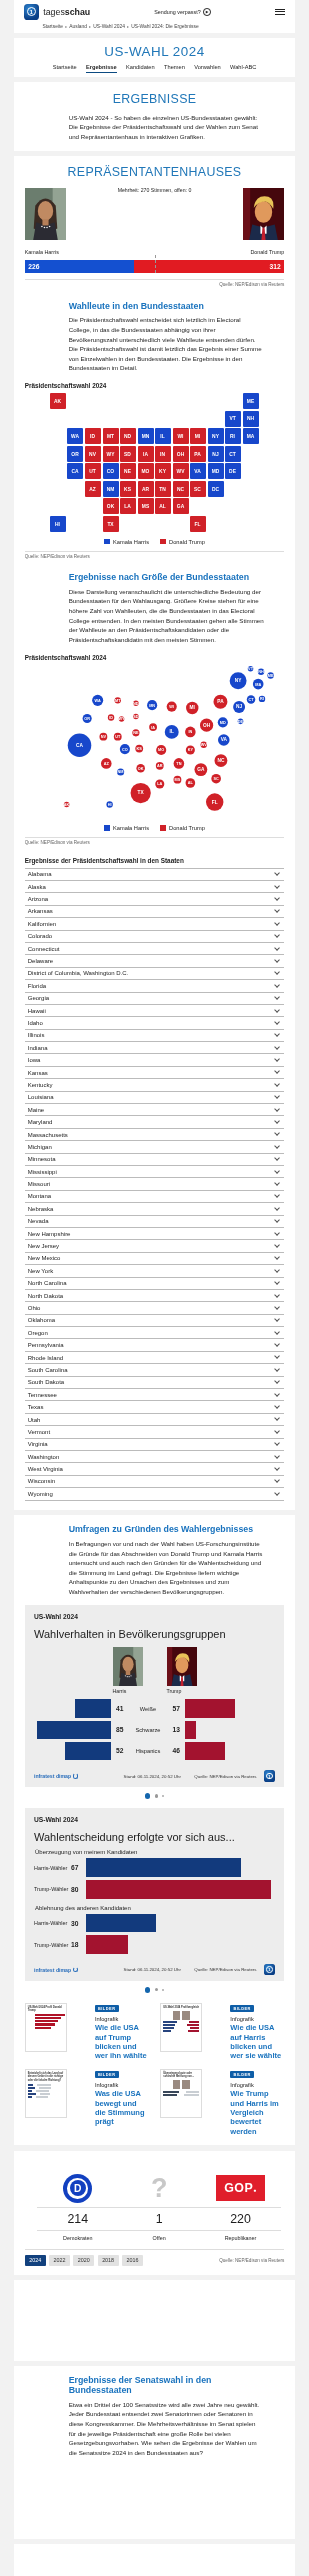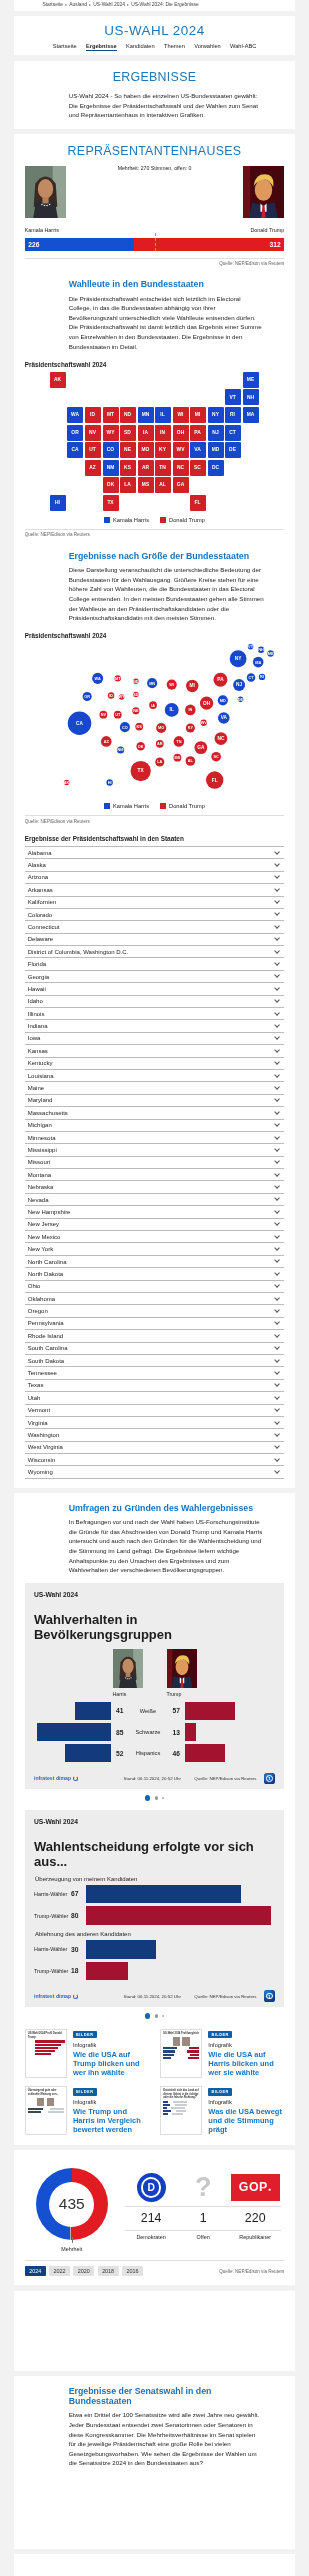--- a/index.html
+++ b/index.html
@@ -74,21 +74,21 @@
   .acc { border-bottom:0.5px solid #bbb; }
   .acc-row { display:flex; align-items:center; justify-content:space-between;
     border-top:0.5px solid #bbb; padding:2.6px 3.1px; height:12.4px; cursor:pointer; }
   .acc-row .lab { font-size:6px; color:#1d1d1d; }
   .chev { width:4.1px; height:4.1px; border-right:0.8px solid #555; border-bottom:0.8px solid #555;
     transform:rotate(45deg); margin-right:2.1px; margin-top:-2.1px; }
 
   
   .pollcard { background:#ededed; padding:8.2px 9.3px 5.2px 9.3px; margin-top:8.2px; }
   .pc-kicker { font-size:6.7px; font-weight:bold; }
-  .pc-title { font-size:13px; font-weight:700; color:#1d1d1d; margin-top:14px; }
+  .pc-title { font-size:11px; font-weight:400; color:#1d1d1d; margin-top:8px; }
   .pc-portraits { display:flex; justify-content:center; gap:24px; margin:7.2px 0 5.2px 0; }
   .pc-portrait { width:30px; text-align:left; }
   .pc-portrait .ph { width:30px; height:39px; overflow:hidden; background:#bbb; }
   .pc-portrait .nm { font-size:5.2px; margin-top:2.1px; }
   .demorow { display:grid; grid-template-columns:77px 17.5px 39px 17.5px 77px; align-items:center; margin-bottom:2.6px; }
   .demorow .bl { display:flex; justify-content:flex-end; }
   .demorow .bl i { height:18.5px; background:#123a7d; display:block; }
   .demorow .br i { height:18.5px; background:#a3132f; display:block; }
   .demorow .v { font-size:6.7px; font-weight:bold; text-align:center; }
   .demorow .l { font-size:5.7px; text-align:center; color:#1d1d1d; }
@@ -110,21 +110,21 @@
 
   .grouptitle { font-size:6px; color:#1d1d1d; margin:6.2px 0 3.1px 1px; }
   .reasonrow { display:grid; grid-template-columns:37px 15.5px 1fr; align-items:center; margin-bottom:3.1px; }
   .reasonrow .l { font-size:5.4px; }
   .reasonrow .v { font-size:6.7px; font-weight:bold; }
   .reasonrow i { height:18.5px; display:block; }
   .reasonrow i.H { background:#123a7d; } .reasonrow i.T { background:#a3132f; }
 
   
   .teasers { display:grid; grid-template-columns:1fr 1fr; gap:8.2px 11.3px; margin-top:9.3px; }
-  .teaser { display:flex; cursor:pointer; }
+  .teaser { display:flex; cursor:pointer;gap:22px; }
   .thumb { width:42px; height:49px; background:#fff; border:0.5px solid #ddd; flex:none;
     padding:2.1px; font-size:2.3px; color:#555; overflow:hidden; }
   .thumb .tt { font-size:2.6px; font-weight:bold; color:#333; margin-bottom:1.5px; line-height:1.3; }
   .tbar { height:2.1px; margin:1px 0 1px 7.2px; background:#b01227; }
   .tbar.navy { background:#39475a; }
   .tphotos { display:flex; gap:2.6px; justify-content:center; margin:1px 0 1.5px 0; }
   .tph { width:7.2px; height:8.8px; background:#9a8a80; }
   .tvr { display:flex; gap:1px; margin:1px 0; }
   .tvr i { height:2.1px; display:block; }
   .tvr .b { background:#27447e; } .tvr .r { background:#a3132f; } .tvr .g { background:#c9ced3; }
@@ -162,20 +162,37 @@
   .yearbtn { font-size:5.4px; padding:2.1px 4.6px; background:#e2e2e2; color:#333; border-radius:1px; cursor:pointer; }
   .yearbtn.active { background:#12417e; color:#fff; }
   .yearrow .src { margin-left:auto; font-size:4.6px; color:#666; } .spacer120 { height:62px; } .spacer140 { height:72px; }
 </style>
 </head>
 <body>
 
 <div class="page">
 
   <div class="gut">
+    <div class="topbar">
+      <div class="brand">
+        <span class="appicon">
+            <span class="ring">1</span>
+          </span>
+        <span class="brandtxt"><span>tages</span><b>schau</b></span>
+      </div>
+      <div class="watch">
+        <span>Sendung verpasst?</span>
+        <span class="playcirc">▶</span>
+      </div>
+      <div class="burger">
+          <i></i>
+          <i></i>
+          <i></i>
+        </div>
+    </div>
     <nav class="breadcrumb" id="breadcrumb"><span class="crumb">Startseite</span><span class="sep">▸</span><span class="crumb">Ausland</span><span class="sep">▸</span><span class="crumb">US-Wahl 2024</span><span class="sep">▸</span><span class="crumb">US-Wahl 2024: Die Ergebnisse</span></nav>
   </div>
 
   <div class="gap"></div>
 
   <div class="gut hero">
     <h1>US-WAHL 2024</h1>
     <div class="tabs" id="tabs">
         <span class="tab">Startseite</span>
         <span class="tab active">Ergebnisse</span>
@@ -818,78 +835,69 @@
             </div>
             <div class="tvr">
               <i class="b" style="width: 8.2px;"></i>
               <i class="r" style="width: 11.3px; margin-left: auto;"></i>
             </div>
           </div>
           <div class="tmeta"><span class="badge">BILDER</span><div class="kicker">Infografik</div><div class="tztitle">Wie die USA auf Harris blicken und wer sie wählte</div></div>
         </div>
         <div class="teaser">
           <div class="thumb">
+            <div class="tt">Entwickelt sich das Land auf diesem Gebiet in die richtige oder die falsche Richtung?</div>
+            <div class="tvr">
+              <i class="b" style="width: 5.2px;"></i>
+              <i class="g" style="width: 14.4px; margin-left: 3.1px;"></i>
+            </div>
+            <div class="tvr">
+              <i class="b" style="width: 7.2px;"></i>
+              <i class="g" style="width: 12.4px; margin-left: 3.1px;"></i>
+            </div>
+            <div class="tvr">
+              <i class="b" style="width: 4.1px;"></i>
+              <i class="g" style="width: 13.4px; margin-left: 3.1px;"></i>
+            </div>
+            <div class="tvr">
+              <i class="b" style="width: 8.2px;"></i>
+              <i class="g" style="width: 10.3px; margin-left: 3.1px;"></i>
+            </div>
+            <div class="tvr">
+              <i class="b" style="width: 4.6px;"></i>
+              <i class="g" style="width: 11.3px; margin-left: 3.1px;"></i>
+            </div>
+          </div>
+          <div class="tmeta"><span class="badge">BILDER</span><div class="kicker">Infografik</div><div class="tztitle">Was die USA bewegt und die Stimmung prägt</div></div>
+        </div>
+        <div class="teaser">
+          <div class="thumb">
             <div class="tt">Überwiegend gute oder schlechte Meinung von...</div>
             <div class="tphotos">
               <div class="tph"></div>
               <div class="tph"></div>
             </div>
             <div class="tvr">
               <i class="navy tbar" style="width: 15.5px; margin: 0px;"></i>
               <i class="g" style="width: 13.4px; margin-left: auto;"></i>
             </div>
             <div class="tvr">
               <i class="navy tbar" style="width: 13.4px; margin: 0px;"></i>
               <i class="g" style="width: 15.5px; margin-left: auto;"></i>
             </div>
           </div>
           <div class="tmeta"><span class="badge">BILDER</span><div class="kicker">Infografik</div><div class="tztitle">Wie Trump und Harris im Vergleich bewertet werden</div></div>
         </div>
-        <div class="teaser">
-          <div class="thumb">
-            <div class="tt">Entwickelt sich das Land auf diesem Gebiet in die richtige oder die falsche Richtung?</div>
-            <div class="tvr">
-              <i class="b" style="width: 5.2px;"></i>
-              <i class="g" style="width: 14.4px; margin-left: 3.1px;"></i>
-            </div>
-            <div class="tvr">
-              <i class="b" style="width: 7.2px;"></i>
-              <i class="g" style="width: 12.4px; margin-left: 3.1px;"></i>
-            </div>
-            <div class="tvr">
-              <i class="b" style="width: 4.1px;"></i>
-              <i class="g" style="width: 13.4px; margin-left: 3.1px;"></i>
-            </div>
-            <div class="tvr">
-              <i class="b" style="width: 8.2px;"></i>
-              <i class="g" style="width: 10.3px; margin-left: 3.1px;"></i>
-            </div>
-            <div class="tvr">
-              <i class="b" style="width: 4.6px;"></i>
-              <i class="g" style="width: 11.3px; margin-left: 3.1px;"></i>
-            </div>
-          </div>
-          <div class="tmeta"><span class="badge">BILDER</span><div class="kicker">Infografik</div><div class="tztitle">Was die USA bewegt und die Stimmung prägt</div></div>
-        </div>
       </div>
   </section>
 
   <div class="gap"></div>
 
   <section class="gut card">
     <div class="houseflex">
-      <div class="donutwrap">
-        <div class="donut">
-          <div class="hole">
-              <span>435</span>
-            </div>
-          <div class="mtick"></div>
-        </div>
-        <div class="majlab">Mehrheit</div>
-      </div>
       <div class="parties" id="parties">
           <div class="party">
             <div class="plogo">
               <span class="dlogo">
                 <span class="in">
                   <b>D</b>
                 </span>
               </span>
             </div>
             <div class="pnum">214</div>

